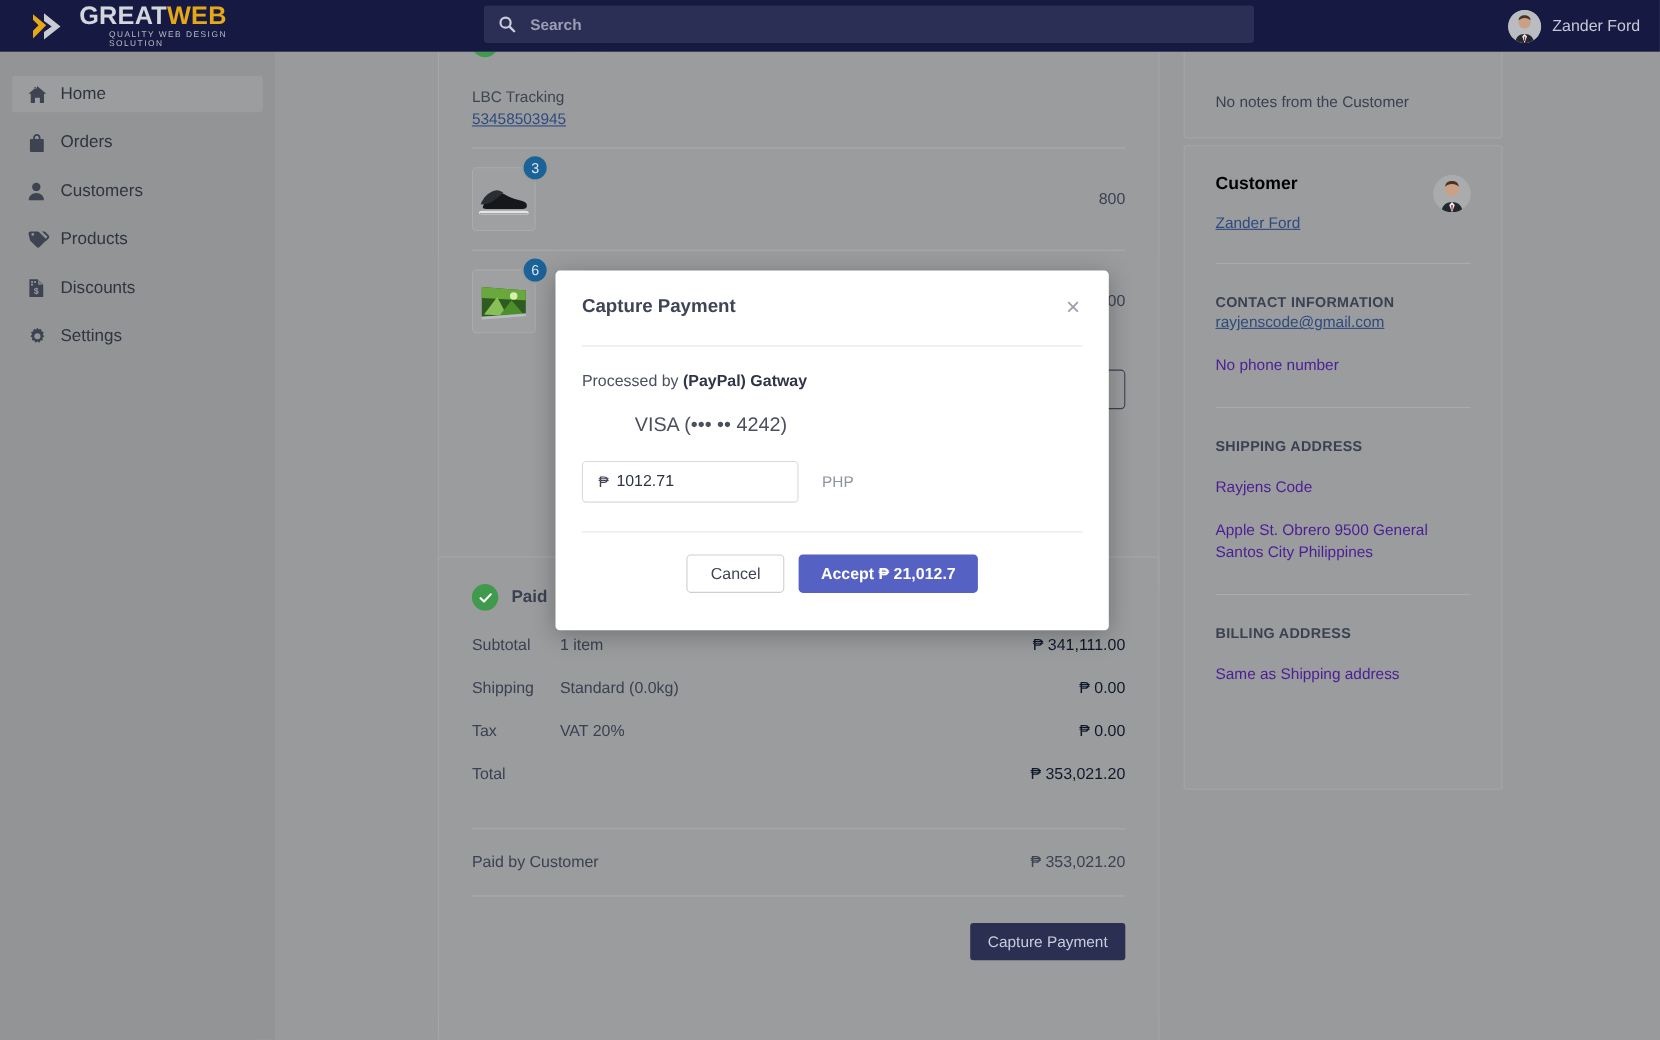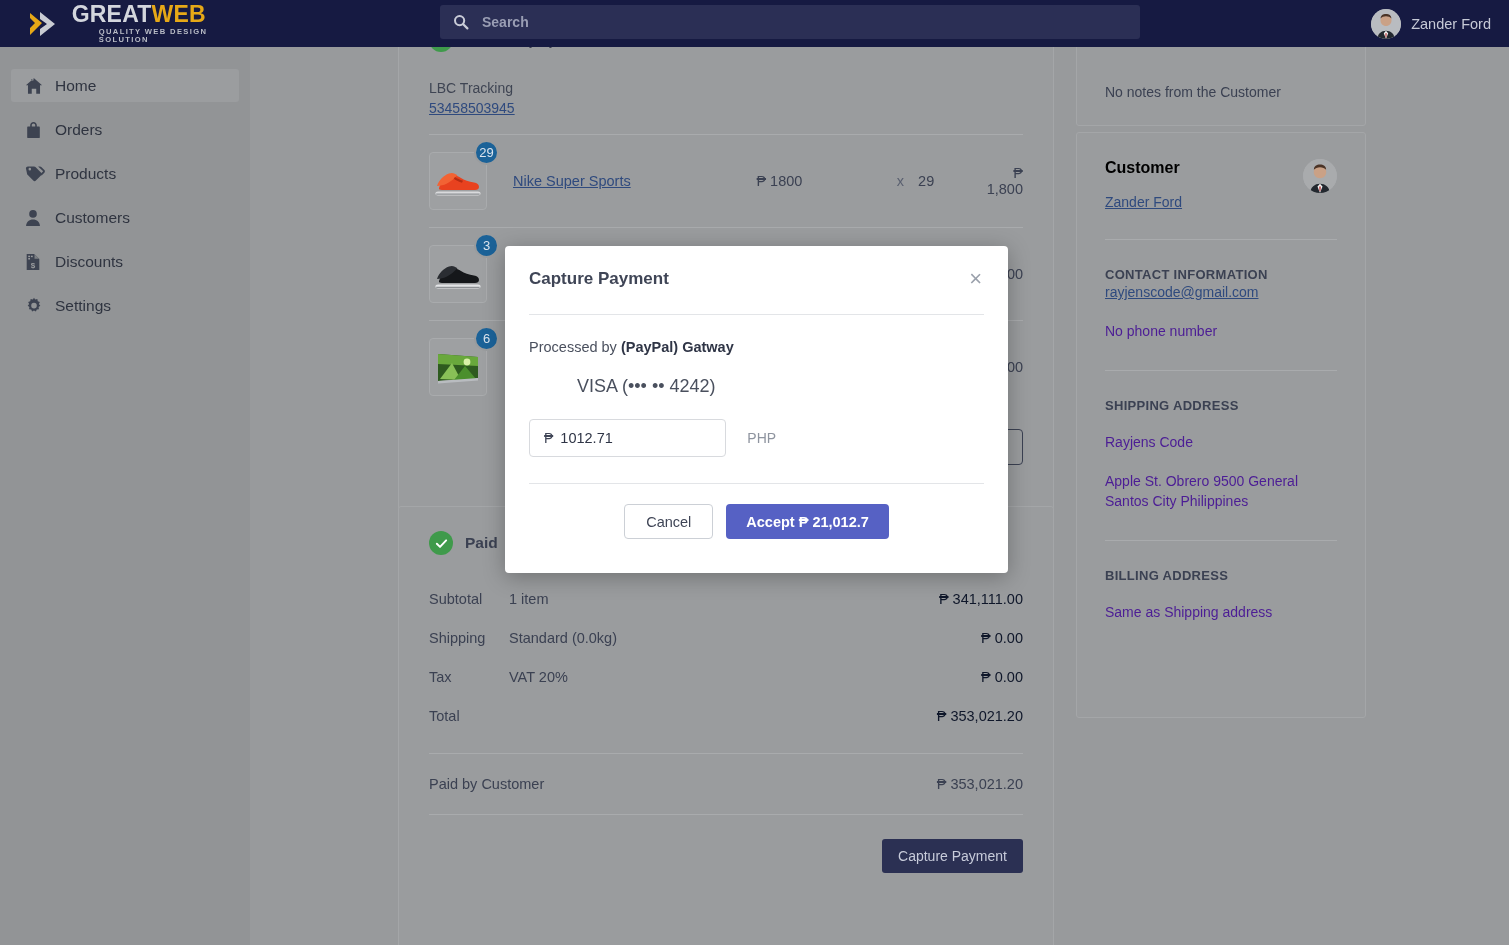--- a/index.html
+++ b/index.html
@@ -30,21 +30,21 @@
   .logo-arrow { position: relative; width: 40px; height: 30px; margin-right: 6px; }
   .logo-arrow svg { position: absolute; top: 0; left: 0; }
   .logo-text { line-height: 1; }
   .logo-main {
     font-size: 23px; font-weight: bold; letter-spacing: .2px;
   }
   .logo-great { color: #d3d6dd; }
   .logo-web   { color: #e6a817; }
   .logo-tag {
     font-size: 7.6px; color: #b9bcc6; letter-spacing: 1.35px;
-    font-weight: bold; margin-top: 2px; margin-left: 27px;
+    font-weight: normal; margin-top: 2px; margin-left: 27px;
   }
 
   .search-wrap {
     position: absolute; left: 440px; top: 5px;
     width: 700px; height: 34px;
     background: #2b2f55;
     border-radius: 3px;
     display: flex; align-items: center;
   }
   .search-icon { width: 42px; display: flex; justify-content: center; align-items: center; }
@@ -154,21 +154,21 @@
     height: 36px; padding: 0 18px; font-size: 14px;
     font-family: "Liberation Sans", sans-serif; cursor: pointer;
   }
 
   
   #card-paid { left: 148px; top: 459px; width: 656px; height: 446px; }
   .paid-head { display: flex; align-items: center; gap: 12px; padding: 24px 30px 0 30px; }
   .paid-title { font-size: 15.5px; font-weight: bold; color: #3b4152; }
 
   .totals { padding: 24px 30px 0 30px; }
-  .total-row { display: flex; align-items: center; height: 39px; font-size: 14.5px; }
+  .total-row { display: flex; align-items: flex-start; height: 39px; font-size: 14.5px; }
   .t-label { width: 80px; color: #3b4152; }
   .t-desc  { flex: 1; color: #3b4152; }
   .t-val   { color: #0f172a; }
   .total-row.grand .t-label { color: #3b4152; }
 
   .paid-sep { margin: 18px 30px 0 30px; border-top: 1px solid #a9abad; }
   .paid-by {
     display: flex; justify-content: space-between;
     padding: 22px 30px 0 30px; font-size: 14.5px; color: #3b4152;
   }
@@ -312,36 +312,36 @@
       <span class="nav-ico">
         <svg width="17" height="18" viewBox="0 0 18 20" fill="#3d4351">
           <path d="M5.3 6 V4.8 C5.3 2.6 6.9 1 9 1 c2.1 0 3.7 1.6 3.7 3.8 V6 H15 c.6 0 1 .5 1 1.1 V18 c0 .6 -.4 1 -1 1 H3 c-.6 0 -1 -.4 -1 -1 V7.1 C2 6.5 2.4 6 3 6z M7.1 6 h3.8 V4.8 c0 -1.2 -.8 -2 -1.9 -2 c-1.1 0 -1.9 .8 -1.9 2z"></path>
         </svg>
       </span>
       <span class="nav-label">Orders</span>
     </div>
 
     <div class="nav-item">
       <span class="nav-ico">
+        <svg width="16" height="18" viewBox="0 0 18 20" fill="#3d4351">
+          <circle cx="9" cy="5.4" r="4.3"></circle>
+          <path d="M1.2 19 c0 -4.4 3.5 -7.4 7.8 -7.4 c4.3 0 7.8 3 7.8 7.4z"></path>
+        </svg>
+      </span>
+      <span class="nav-label">Customers</span>
+    </div>
+
+    <div class="nav-item">
+      <span class="nav-ico">
         <svg width="20" height="17" viewBox="0 0 22 18" fill="#3d4351">
           <path d="M1 3.3 C1 2.1 2 1.2 3.2 1.2 H10 c.6 0 1.1 .2 1.5 .6 l6.3 6.3 c.8 .8 .8 2.1 0 2.9 l-5.8 5.8 c-.8 .8 -2.1 .8 -2.9 0 L2.8 10.5 C2.4 10.1 2.2 9.6 2.2 9z M5.3 5.6 a1.4 1.4 0 1 0 0 -2.8 a1.4 1.4 0 0 0 0 2.8z"></path>
           <path d="M14.4 1.2 h2.1 c.5 0 1 .2 1.4 .6 l3.4 3.4 c.8 .8 .8 2.1 0 2.9 l-3 3 l-1.4 -1.4 l2.8 -2.8 c.2 -.2 .2 -.5 0 -.7z"></path>
         </svg>
       </span>
       <span class="nav-label">Products</span>
-    </div>
-
-    <div class="nav-item">
-      <span class="nav-ico">
-        <svg width="16" height="18" viewBox="0 0 18 20" fill="#3d4351">
-          <circle cx="9" cy="5.4" r="4.3"></circle>
-          <path d="M1.2 19 c0 -4.4 3.5 -7.4 7.8 -7.4 c4.3 0 7.8 3 7.8 7.4z"></path>
-        </svg>
-      </span>
-      <span class="nav-label">Customers</span>
     </div>
 
     <div class="nav-item">
       <span class="nav-ico">
         <svg width="16" height="18" viewBox="0 0 17 20" fill="#3d4351">
           <path d="M1.5 1 h8.2 L15.5 6.6 V19 H1.5z"></path>
           <path d="M10.2 1.4 v5 h5z" fill="#7d8084"></path>
           <rect x="3.2" y="3" width="2" height="1.6" fill="#9a9c9e"></rect>
           <rect x="6.2" y="3" width="2" height="1.6" fill="#9a9c9e"></rect>
           <rect x="3.2" y="5.6" width="2" height="1.6" fill="#9a9c9e"></rect>
@@ -373,38 +373,20 @@
         <span class="fulfil-id">#1049</span>
       </div>
 
       <div class="tracking">
         <div class="tracking-label">LBC Tracking</div>
         <a class="tracking-num" href="#">53458503945</a>
       </div>
 
       <div class="items">
 
-        <div class="item-row">
-          <div class="thumb-wrap">
-            <div class="thumb">
-              <svg width="50" height="34" viewBox="0 0 50 34">
-                <path d="M6 24 c2 -6 6 -10 12 -12 c4 -1.5 7 0 10 2 c3 2 8 3.5 13 4.5 c3 .6 5 2 5 4.5 c0 2 -1.6 3 -4 3 H9 c-2 0 -3.6 -1 -3 -2z" fill="#e8421f"></path>
-                <path d="M4 22 c2 -6 6.5 -10.5 12 -12.5 c3.5 -1.3 6 0 8.5 1.8 c-3 3 -7 6.5 -11 8.5 c-3 1.5 -6 1.8 -9.5 2.2z" fill="#f26334"></path>
-                <path d="M3 27.5 h42 c1.6 0 2.6 .8 2.6 2 c0 1.3 -1 2 -2.6 2 H5 c-1.6 0 -2.6 -.8 -2.6 -2 c0 -1.2 1 -2 2.6 -2z" fill="#d9dadc"></path>
-                <path d="M3.2 29.5 h43.4 v1.2 H3.2z" fill="#8d9094"></path>
-                <path d="M22 13 c2.4 1.6 5 2.8 8 3.8 l-1 2 c-3 -1 -5.8 -2.3 -8.2 -4z" fill="#b52c12"></path>
-              </svg>
-            </div>
-            <span class="qty-badge">29</span>
-          </div>
-          <a class="item-name" href="#">Nike Super Sports</a>
-          <span class="item-price">₱ 1800</span>
-          <span class="item-mult"><span class="x">x</span><span>29</span></span>
-          <span class="item-total">₱ 1,800</span>
-        </div>
 
         <div class="item-row">
           <div class="thumb-wrap">
             <div class="thumb">
               <svg width="50" height="34" viewBox="0 0 50 34">
                 <path d="M6 24 c2 -6 6 -10 12 -12 c4 -1.5 7 0 10 2 c3 2 8 3.5 13 4.5 c3 .6 5 2 5 4.5 c0 2 -1.6 3 -4 3 H9 c-2 0 -3.6 -1 -3 -2z" fill="#15171a"></path>
                 <path d="M4 22 c2 -6 6.5 -10.5 12 -12.5 c3.5 -1.3 6 0 8.5 1.8 c-3 3 -7 6.5 -11 8.5 c-3 1.5 -6 1.8 -9.5 2.2z" fill="#2a2d32"></path>
                 <path d="M3 27.5 h42 c1.6 0 2.6 .8 2.6 2 c0 1.3 -1 2 -2.6 2 H5 c-1.6 0 -2.6 -.8 -2.6 -2 c0 -1.2 1 -2 2.6 -2z" fill="#e3e4e6"></path>
                 <path d="M3.2 29.8 h43.4 v1.1 H3.2z" fill="#8d9094"></path>
               </svg>

